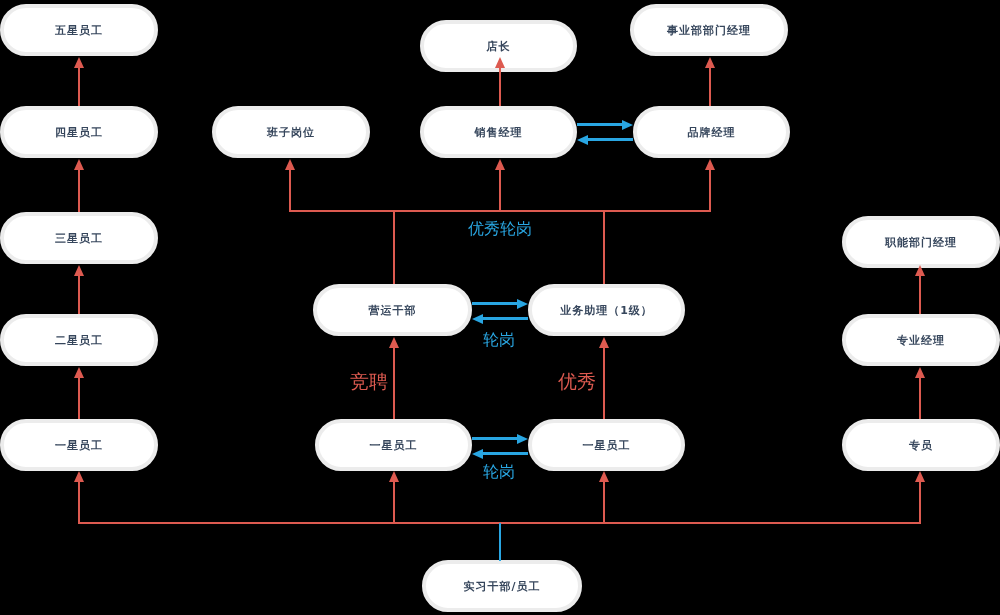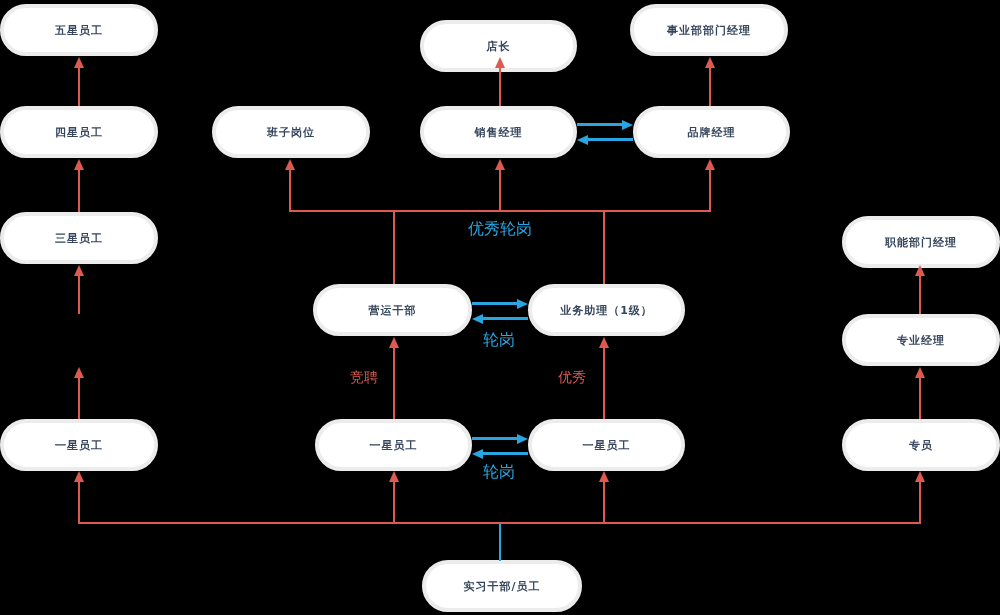--- a/index.html
+++ b/index.html
@@ -21,30 +21,31 @@
   }
   .vline{position:absolute;width:2px;background:var(--red);}
   .hline{position:absolute;height:2px;background:var(--red);}
   .tri-up{position:absolute;width:0;height:0;border-left:5px solid transparent;border-right:5px solid transparent;border-bottom:11px solid var(--red);}
   .bvline{position:absolute;width:2px;background:var(--blue);}
   .bhline{position:absolute;height:3px;background:var(--blue);}
   .tri-right{position:absolute;width:0;height:0;border-top:5px solid transparent;border-bottom:5px solid transparent;border-left:11px solid var(--blue);}
   .tri-left{position:absolute;width:0;height:0;border-top:5px solid transparent;border-bottom:5px solid transparent;border-right:11px solid var(--blue);}
   .lbl{position:absolute;font-weight:normal;white-space:nowrap;}
   .lbl-blue{color:var(--blue);font-size:16px;}
-  .lbl-red{color:var(--red);font-size:14px;}
+  .lbl-red{color:var(--red);font-size:19px;}
 </style>
 </head>
 <body>
 
 <div class="canvas">
 
   <div class="node" style="left:0px;top:4px;width:158px;">五星员工</div>
   <div class="node" style="left:0px;top:106px;width:158px;">四星员工</div>
   <div class="node" style="left:0px;top:212px;width:158px;">三星员工</div>
+  <div class="node" style="left:0px;top:314px;width:158px;">二星员工</div>
   <div class="node" style="left:0px;top:419px;width:158px;">一星员工</div>
 
   <div class="node" style="left:212px;top:106px;width:158px;">班子岗位</div>
   <div class="node" style="left:420px;top:4px;width:157px;margin-top:16px;">店长</div>
   <div class="node" style="left:630px;top:4px;width:158px;">事业部部门经理</div>
   <div class="node" style="left:420px;top:106px;width:157px;">销售经理</div>
   <div class="node" style="left:633px;top:106px;width:157px;">品牌经理</div>
 
   <div class="node" style="left:313px;top:284px;width:159px;">营运干部</div>
   <div class="node" style="left:528px;top:284px;width:157px;">业务助理（1级）</div>

